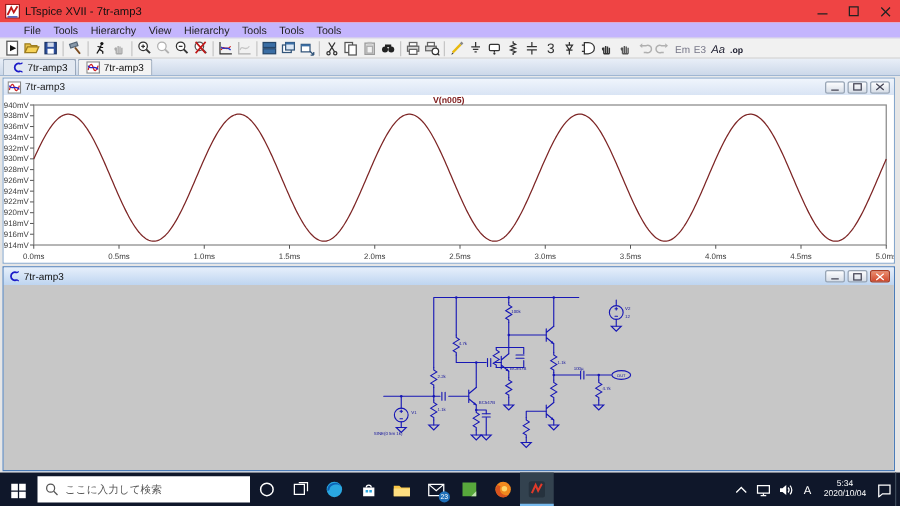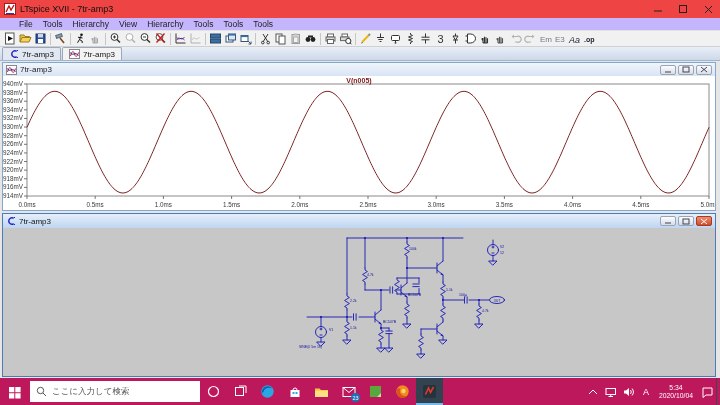--- a/index.html
+++ b/index.html
@@ -25,21 +25,21 @@
 .wtitle{height:13px;background:linear-gradient(#f0f5fc,#d9e4f4);display:flex;align-items:center;gap:3px;padding:0 3px;font-size:8px;color:#222}
 .cbtns{margin-left:auto;display:flex;gap:2px}
 .cbtn{width:16px;height:10px;border:1px solid #98a5b5;border-radius:2px;background:linear-gradient(#fdfdfe,#d6dde7);display:flex;align-items:center;justify-content:center}
 .cbtn.red{background:linear-gradient(#ec8f70,#d14a2e);border-color:#a93b20}
 .plot{position:relative;width:712px;height:134px;background:#fff}
 .ptitle{position:absolute;top:1px;left:0;width:100%;text-align:center;font-size:7px;font-weight:bold;color:#7d1717;z-index:2}
 .schwin{left:2px;top:152px;width:714px;height:164px;border:1px solid #4c7cb8}
 .stitle{height:14px;background:linear-gradient(#e6effb,#bed5f0);display:flex;align-items:center;gap:3px;padding:0 3px;font-size:8px;color:#111}
 .scanvas{position:relative;width:712px;height:148px;background:#c7c7c7}
 
-.taskbar{position:absolute;left:0;top:378px;width:720px;height:27px;background:#be185d;display:flex;align-items:center;color:#fff}
+.taskbar{position:absolute;left:0;top:378px;width:720px;height:27px;background:#0f172a;display:flex;align-items:center;color:#fff}
 .tstart{width:30px;height:27px;display:flex;align-items:center;justify-content:center}
 .tsearch{width:170px;height:21px;background:#fff;display:flex;align-items:center;gap:5px;padding-left:6px;color:#555;font-size:8.5px}
 .tico{width:27px;height:27px;display:flex;align-items:center;justify-content:center;position:relative;flex:0 0 auto}
 .tico.active{background:#33424f;box-shadow:inset 0 -2px 0 #76b9ed}
 .badge{position:absolute;right:2px;bottom:3px;width:9px;height:9px;border-radius:50%;background:#1e6fb8;color:#fff;font-size:5.5px;display:flex;align-items:center;justify-content:center}
 .tray{margin-left:auto;display:flex;align-items:center}
 .trayico{width:18px;height:27px;display:flex;align-items:center;justify-content:center;flex:0 0 auto}
 .ime{font-size:9px;width:16px;text-align:center}
 .clock{font-size:6.8px;line-height:8px;text-align:center;margin:0 5px;white-space:nowrap}
 .sliver{width:4px;height:27px;border-left:1px solid #3a4757;flex:0 0 auto}

